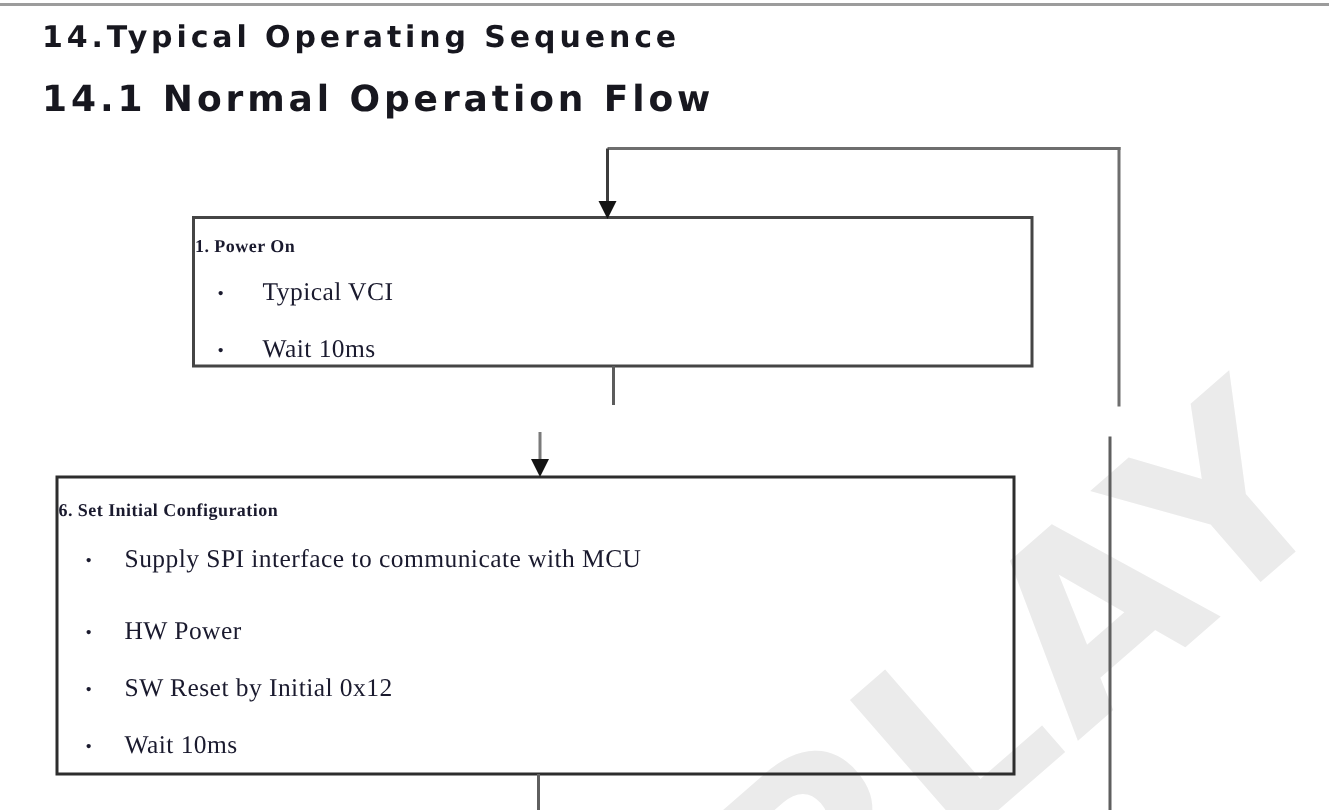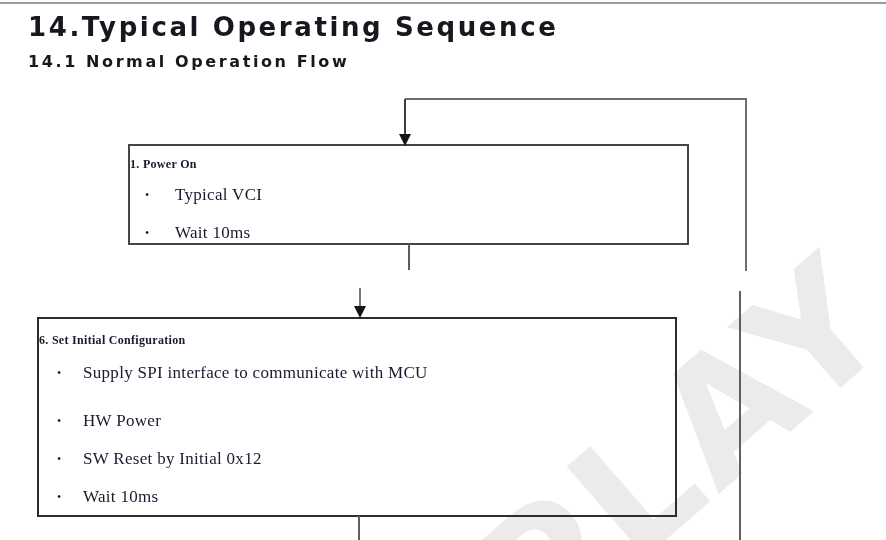--- a/index.html
+++ b/index.html
@@ -20,22 +20,22 @@
   
   .heading {
     position: absolute;
     font-family: "DejaVu Sans", "Liberation Sans", sans-serif;
     font-weight: bold;
     color: #17171f;
     letter-spacing: 2.6px;
     white-space: nowrap;
     margin: 0;
   }
-  #section-heading    { left: 28px; top: 12px; font-size: 26px; }
-  #subsection-heading { left: 28px; top: 52px; font-size: 16px; }
+  #section-heading    { left: 28px; top: 12px; font-size: 20px; }
+  #subsection-heading { left: 28px; top: 52px; font-size: 24px; }
 
   
   #watermark {
     position: absolute; left: 185px; top: 755px;
     font-family: "DejaVu Sans", "Liberation Sans", sans-serif;
     font-weight: bold; font-size: 165px; letter-spacing: 6px;
     color: #ebebeb;
     transform: rotate(-41deg); transform-origin: 0 0;
     white-space: nowrap;
     z-index: 0;

